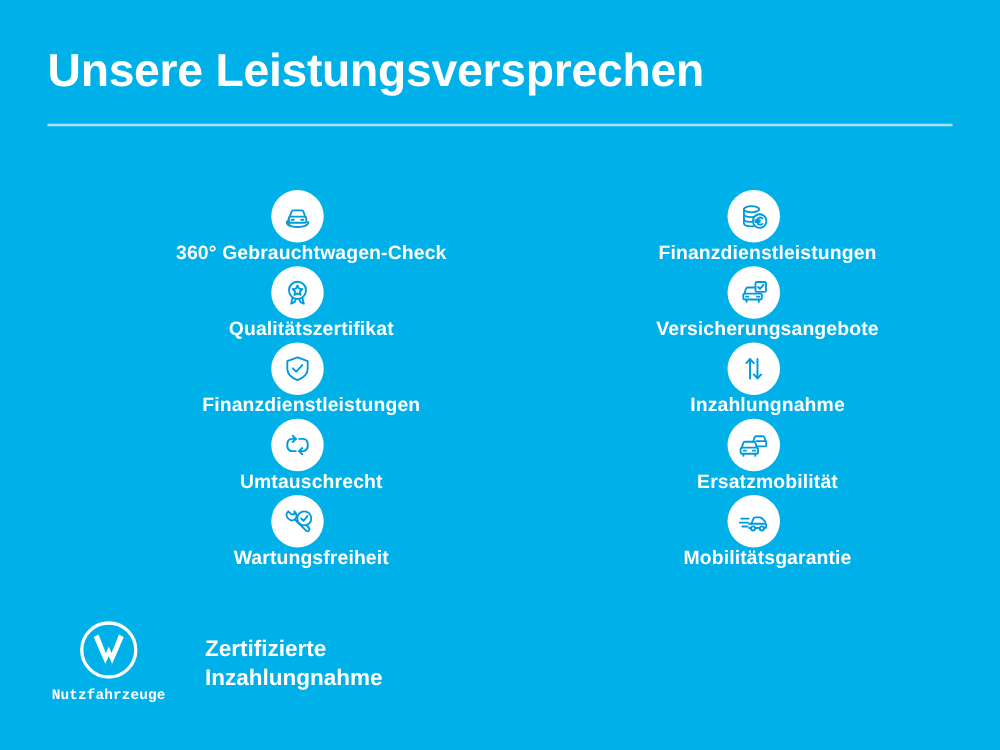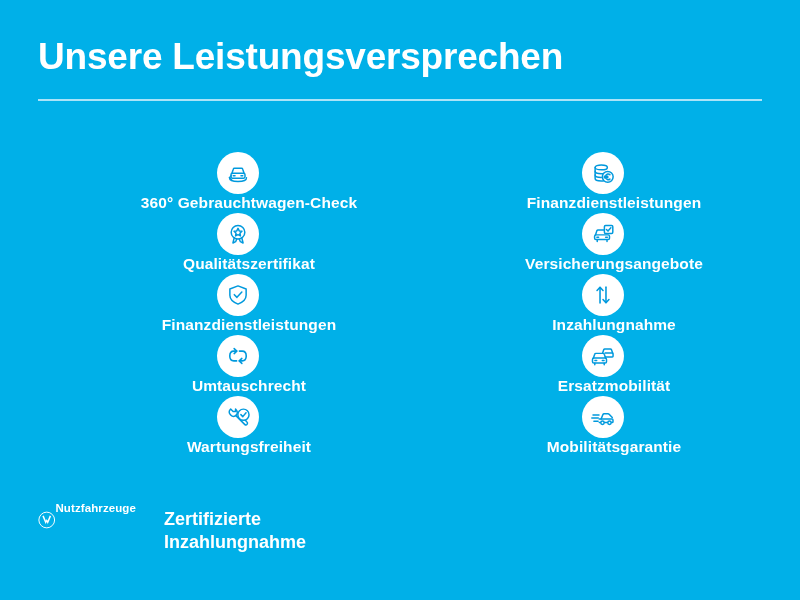--- a/index.html
+++ b/index.html
@@ -95,22 +95,23 @@
   #footer {
     position: absolute;
     left: 38px;
     top: 496px;
     display: flex;
     align-items: flex-start;
   }
   #logo-block {
     width: 98px;
     display: flex;
-    flex-direction: row;
-    align-items: flex-start;
+    flex-direction: column;
+    align-items: center;
+    font-family: Liberation Mono, monospace;
   }
   #vw-roundel {
     width: 48px;
     height: 48px;
   }
   #brand-sub {
     margin-top: 6px;
     font-size: 11.5px;
     font-weight: bold;
     color: #ffffff;

